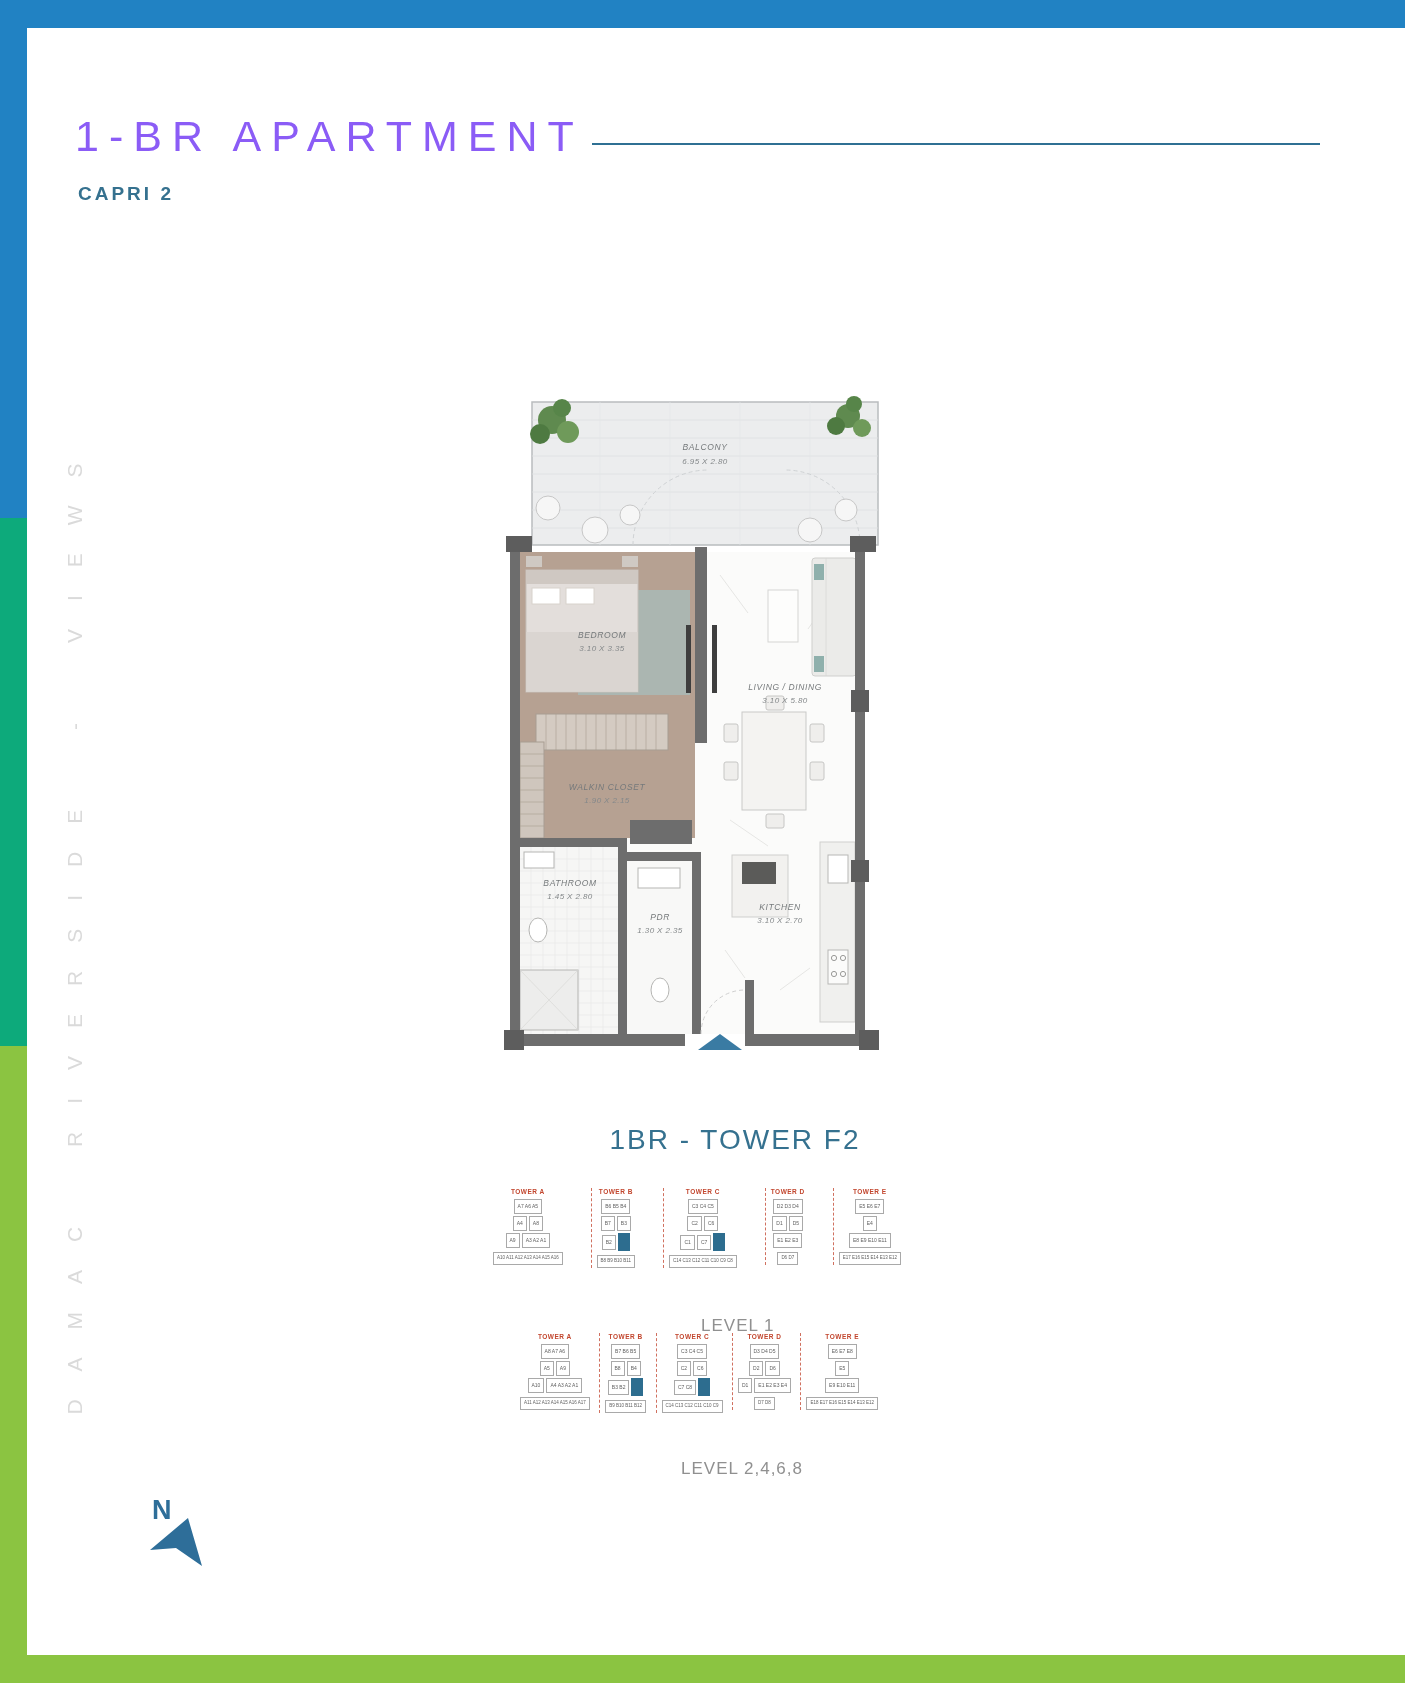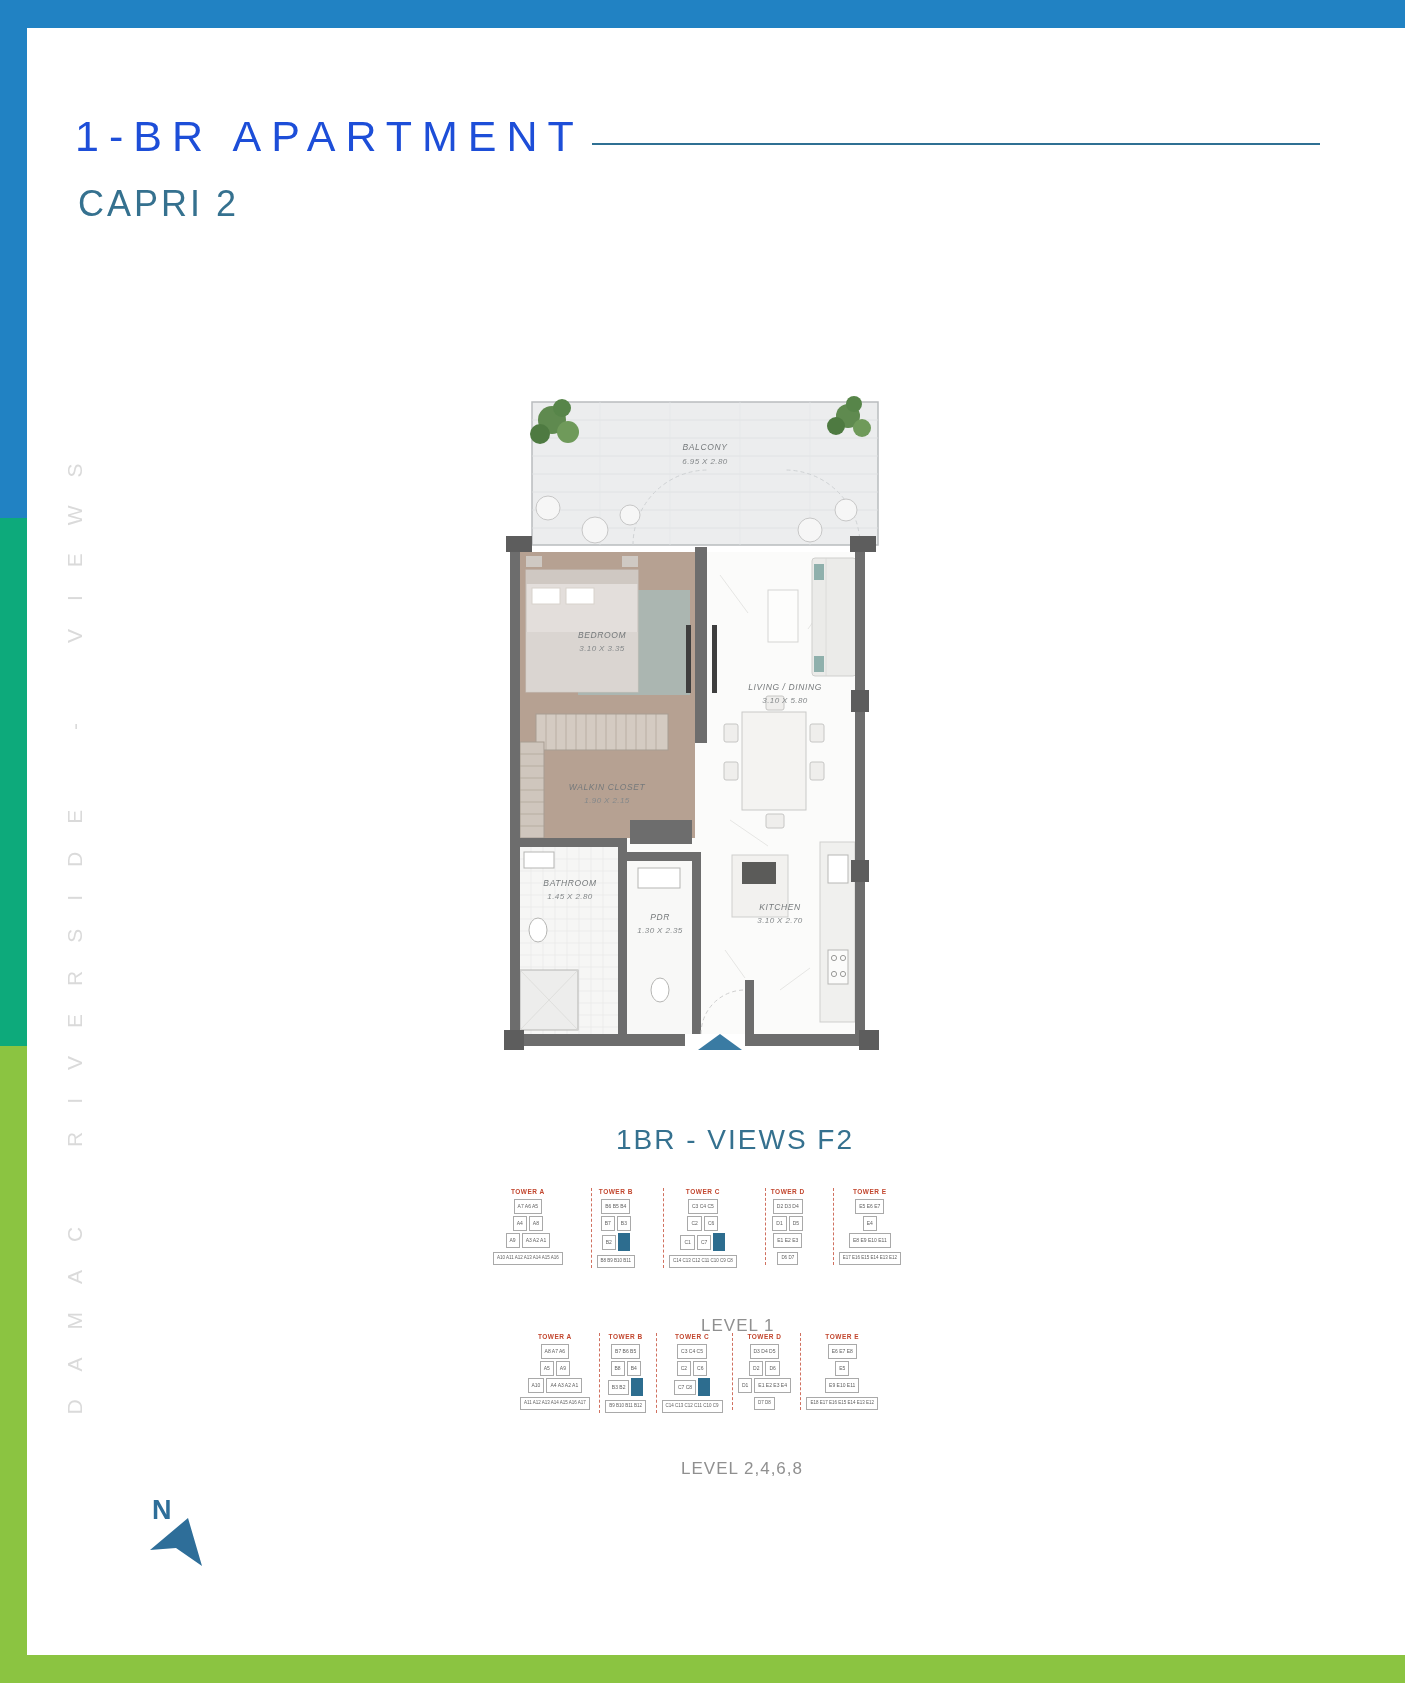--- a/index.html
+++ b/index.html
@@ -8,23 +8,23 @@
 
   
   .frame-top{position:absolute;left:0;top:0;width:1405px;height:28px;background:#2182c3;}
   .stripe{position:absolute;left:0;width:27px;}
   .stripe.blue{top:0;height:518px;background:#2182c3;}
   .stripe.teal{top:518px;height:528px;background:#0daa7b;}
   .stripe.green{top:1046px;height:637px;background:#8bc441;}
   .frame-bottom{position:absolute;left:0;top:1655px;width:1405px;height:28px;background:#8bc441;}
 
   
-  .title{position:absolute;left:75px;top:112px;font-size:43px;letter-spacing:10px;color:#1d4ed8;font-weight:400;}
+  .title{position:absolute;left:75px;top:112px;font-size:43px;letter-spacing:10px;color:#8b5cf6;font-weight:400;}
   .title-rule{position:absolute;left:592px;top:143px;width:728px;height:2px;background:#2f7093;}
-  .subtitle{position:absolute;left:78px;top:183px;font-size:36px;letter-spacing:3px;color:#35718f;font-weight:400;}
+  .subtitle{position:absolute;left:78px;top:183px;font-size:19px;letter-spacing:3px;color:#35718f;font-weight:700;}
 
   
   .side-text{position:absolute;left:-449px;top:902px;width:1070px;height:46px;
     transform:rotate(-90deg);transform-origin:center;text-align:center;
     font-size:21px;letter-spacing:28px;word-spacing:18px;color:#dadada;font-weight:400;white-space:nowrap;}
 
   
   .plan-wrap{position:absolute;left:480px;top:390px;width:420px;height:670px;font-style:italic;}
   .plan-wrap svg{display:block;}
   .room-name{font-size:8.5px;fill:#75797b;letter-spacing:.6px;}
@@ -214,21 +214,21 @@
       </g>
 
       <rect x="206" y="235" width="5" height="68" fill="#3e3e3e"></rect>
       <rect x="232" y="235" width="5" height="68" fill="#3e3e3e"></rect>
 
       <path d="M221 644 A44 44 0 0 1 265 600" fill="none" stroke="#cfcfcf" stroke-width="1" stroke-dasharray="4 3"></path>
       <polygon points="218,660 262,660 240,644" fill="#3a7ba3"></polygon>
     </svg>
   </div>
 
-  <div class="type-label">1BR - VIEWS F2</div>
+  <div class="type-label">1BR - TOWER F2</div>
 
   <div class="kp kp1">
       <div class="kp-tower">
         <div class="kp-tower-label">TOWER A</div>
         <div class="kp-row">
           <div class="kp-cell">A7 A6 A5</div>
         </div>
         <div class="kp-row">
           <div class="kp-cell">A4</div>
           <div class="kp-cell">A8</div>

